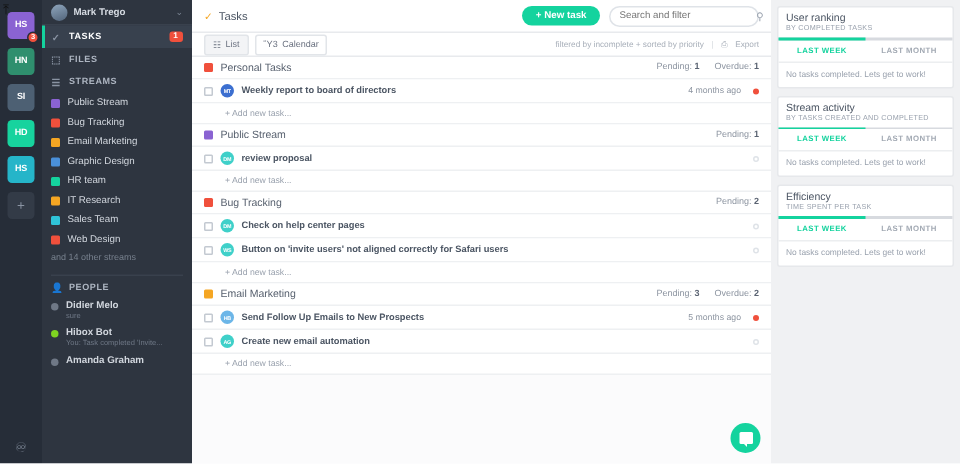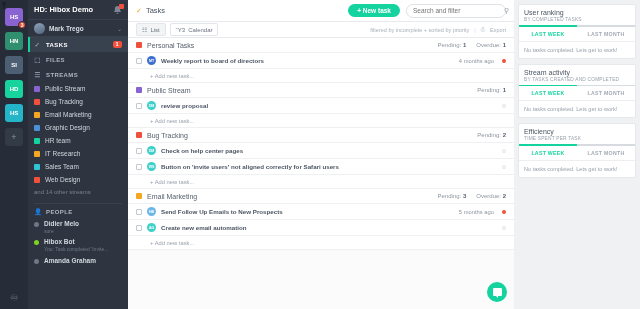--- a/index.html
+++ b/index.html
@@ -210,29 +210,20 @@
         <div class="ws-tile" style="background: rgb(47, 143, 110);">HN</div>
         <div class="ws-tile" style="background: rgb(77, 96, 115);">SI</div>
         <div class="ws-tile active" style="background: rgb(23, 211, 158);">HD</div>
         <div class="ws-tile" style="background: rgb(37, 181, 201);">HS</div>
       </div>
     <div class="ws-add">+</div>
     <div class="rail-bottom">♾</div>
   </div>
 
   <div class="nav">
-    <div class="nav-head">
-      <div class="nav-head-title">HD: Hibox Demo</div>
-      <div class="bell-wrap">
-        <svg width="9" height="10" viewBox="0 0 12 13">
-          <path d="M6 1 C3.8 1 2.5 2.5 2.5 4.6 L2.5 7 L1.3 9 L10.7 9 L9.5 7 L9.5 4.6 C9.5 2.5 8.2 1 6 1 Z M4.6 10 C4.6 11 5.2 11.6 6 11.6 C6.8 11.6 7.4 11 7.4 10 Z" fill="#7b8594"></path>
-        </svg>
-        <span class="bell-dot"></span>
-      </div>
-    </div>
 
     <div class="nav-user">
       <div class="nav-user-av"></div>
       <div class="nav-user-name">Mark Trego</div>
       <div class="chev">⌄</div>
     </div>
 
     <div id="nav-items">
         <div class="nav-row active">
           <span class="ico tick">✓</span>

